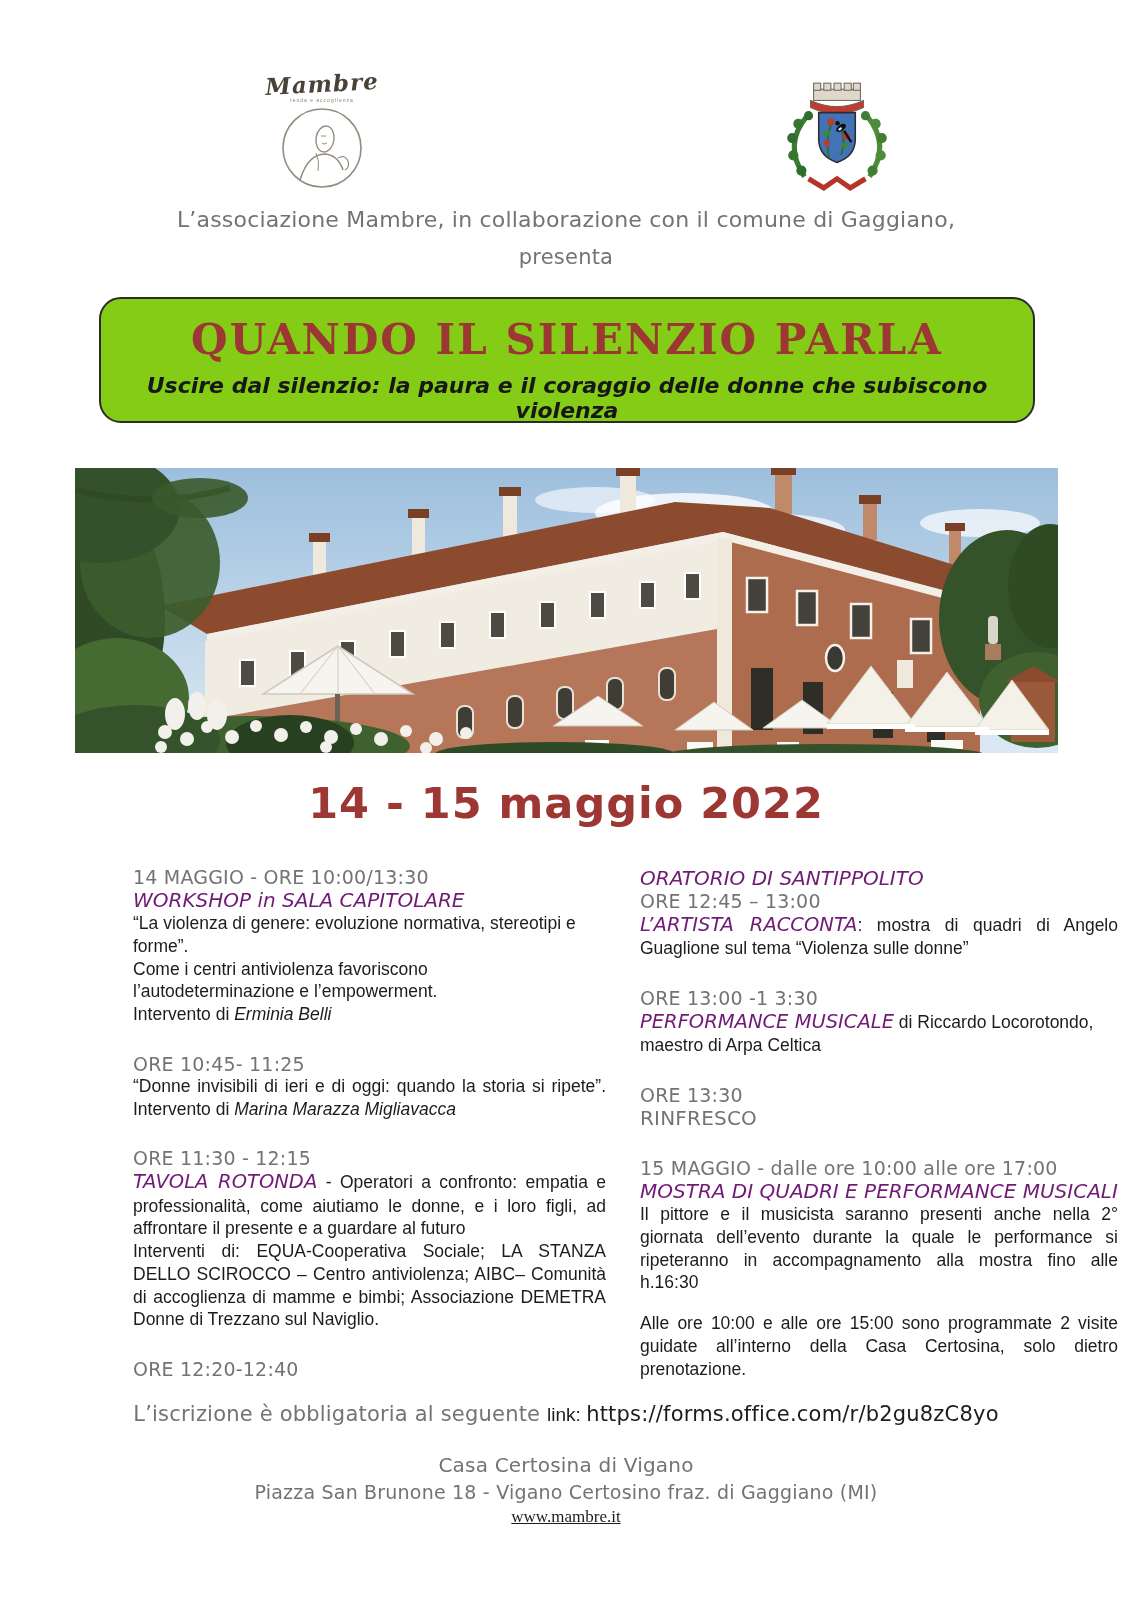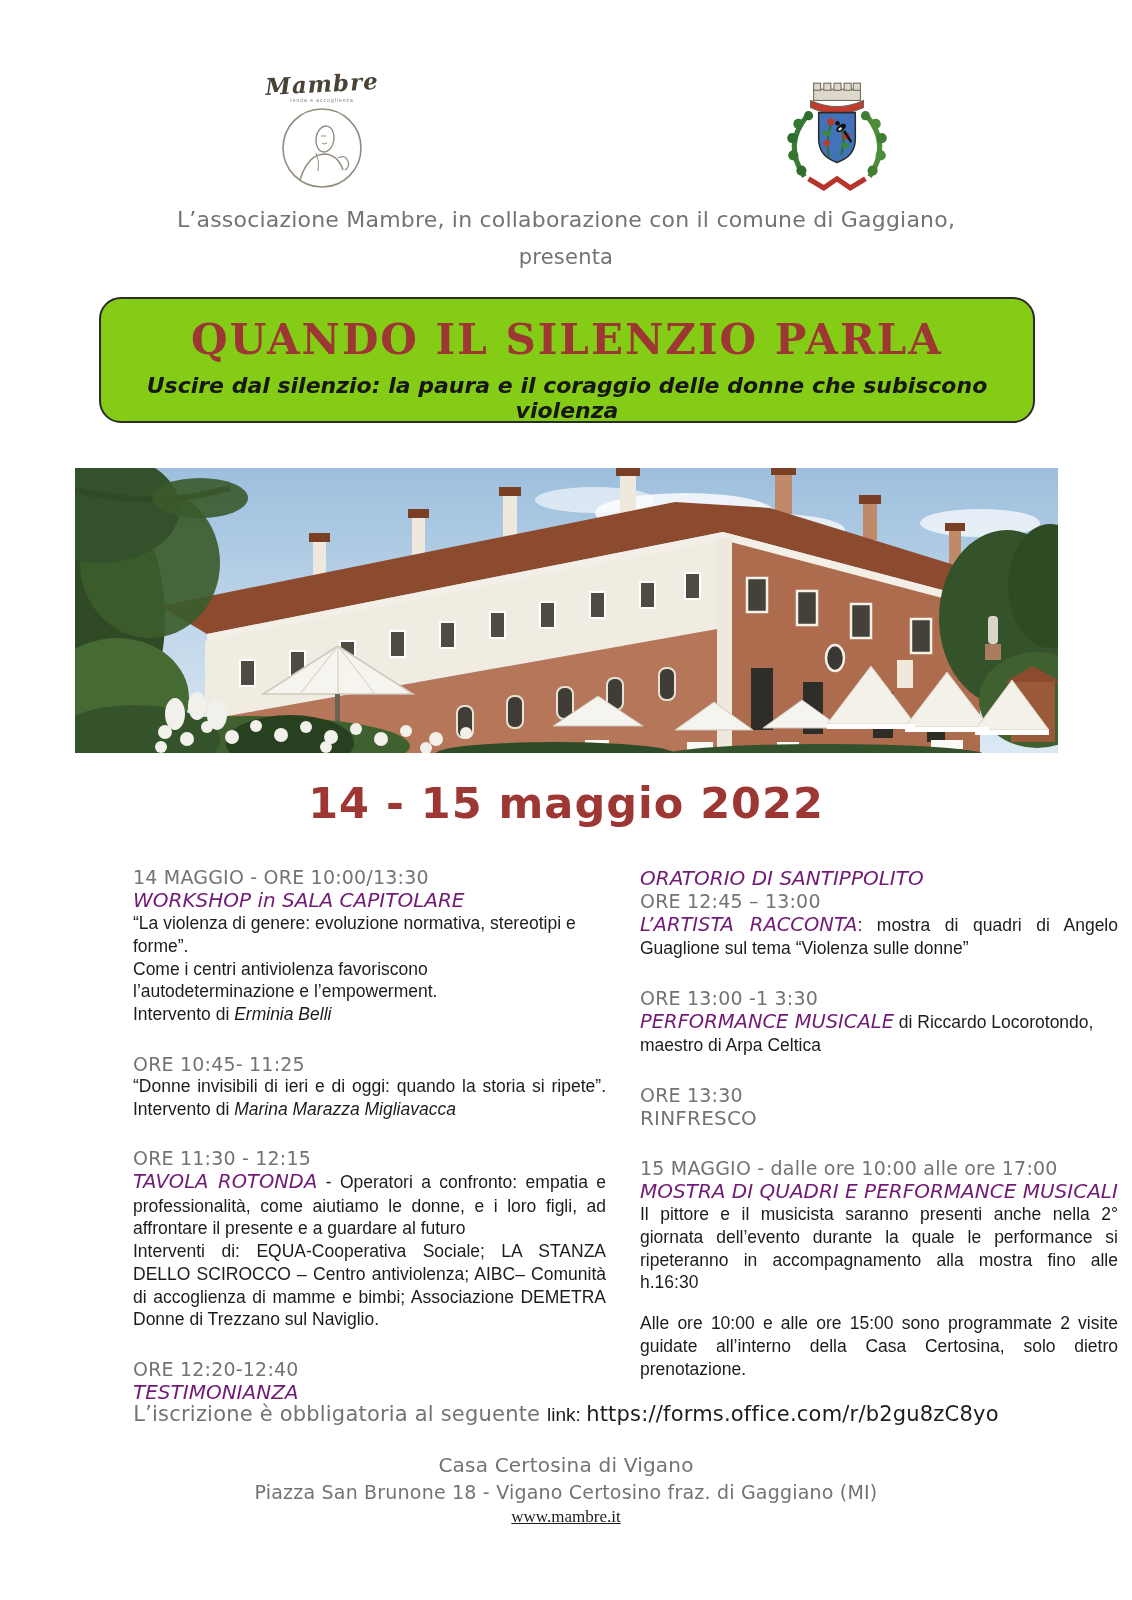--- a/index.html
+++ b/index.html
@@ -286,21 +286,20 @@
         <div class="hand t-time">ORE 10:45- 11:25</div>
         <div class="body-t just"><span>“Donne invisibili di ieri e di oggi: quando la storia si ripete”. Intervento di </span><i>Marina Marazza Migliavacca</i></div>
       </div>
       <div class="sec">
         <div class="hand t-time">ORE 11:30 - 12:15</div>
         <div class="body-t just"><span class="hand-i inline-head">TAVOLA ROTONDA</span><span> - Operatori a confronto: empatia e professionalità, come aiutiamo le donne, e i loro figli, ad affrontare il presente e a guardare al futuro</span></div>
         <div class="body-t just">Interventi di: EQUA-Cooperativa Sociale; LA STANZA DELLO SCIROCCO – Centro antiviolenza; AIBC– Comunità di accoglienza di mamme e bimbi; Associazione DEMETRA Donne di Trezzano sul Naviglio.</div>
       </div>
       <div class="sec">
         <div class="hand t-time">ORE 12:20-12:40</div>
-        <div class="hand-i t-head">TESTIMONIANZA</div>
       </div>
     </div>
 
     <div class="col col-r">
       <div class="sec">
         <div class="hand-i t-head">ORATORIO DI SANTIPPOLITO</div>
         <div class="hand t-time">ORE 12:45 – 13:00</div>
         <div class="body-t just"><span class="hand-i inline-head">L’ARTISTA RACCONTA</span><span>: mostra di quadri di Angelo Guaglione sul tema “Violenza sulle donne”</span></div>
       </div>
       <div class="sec">

